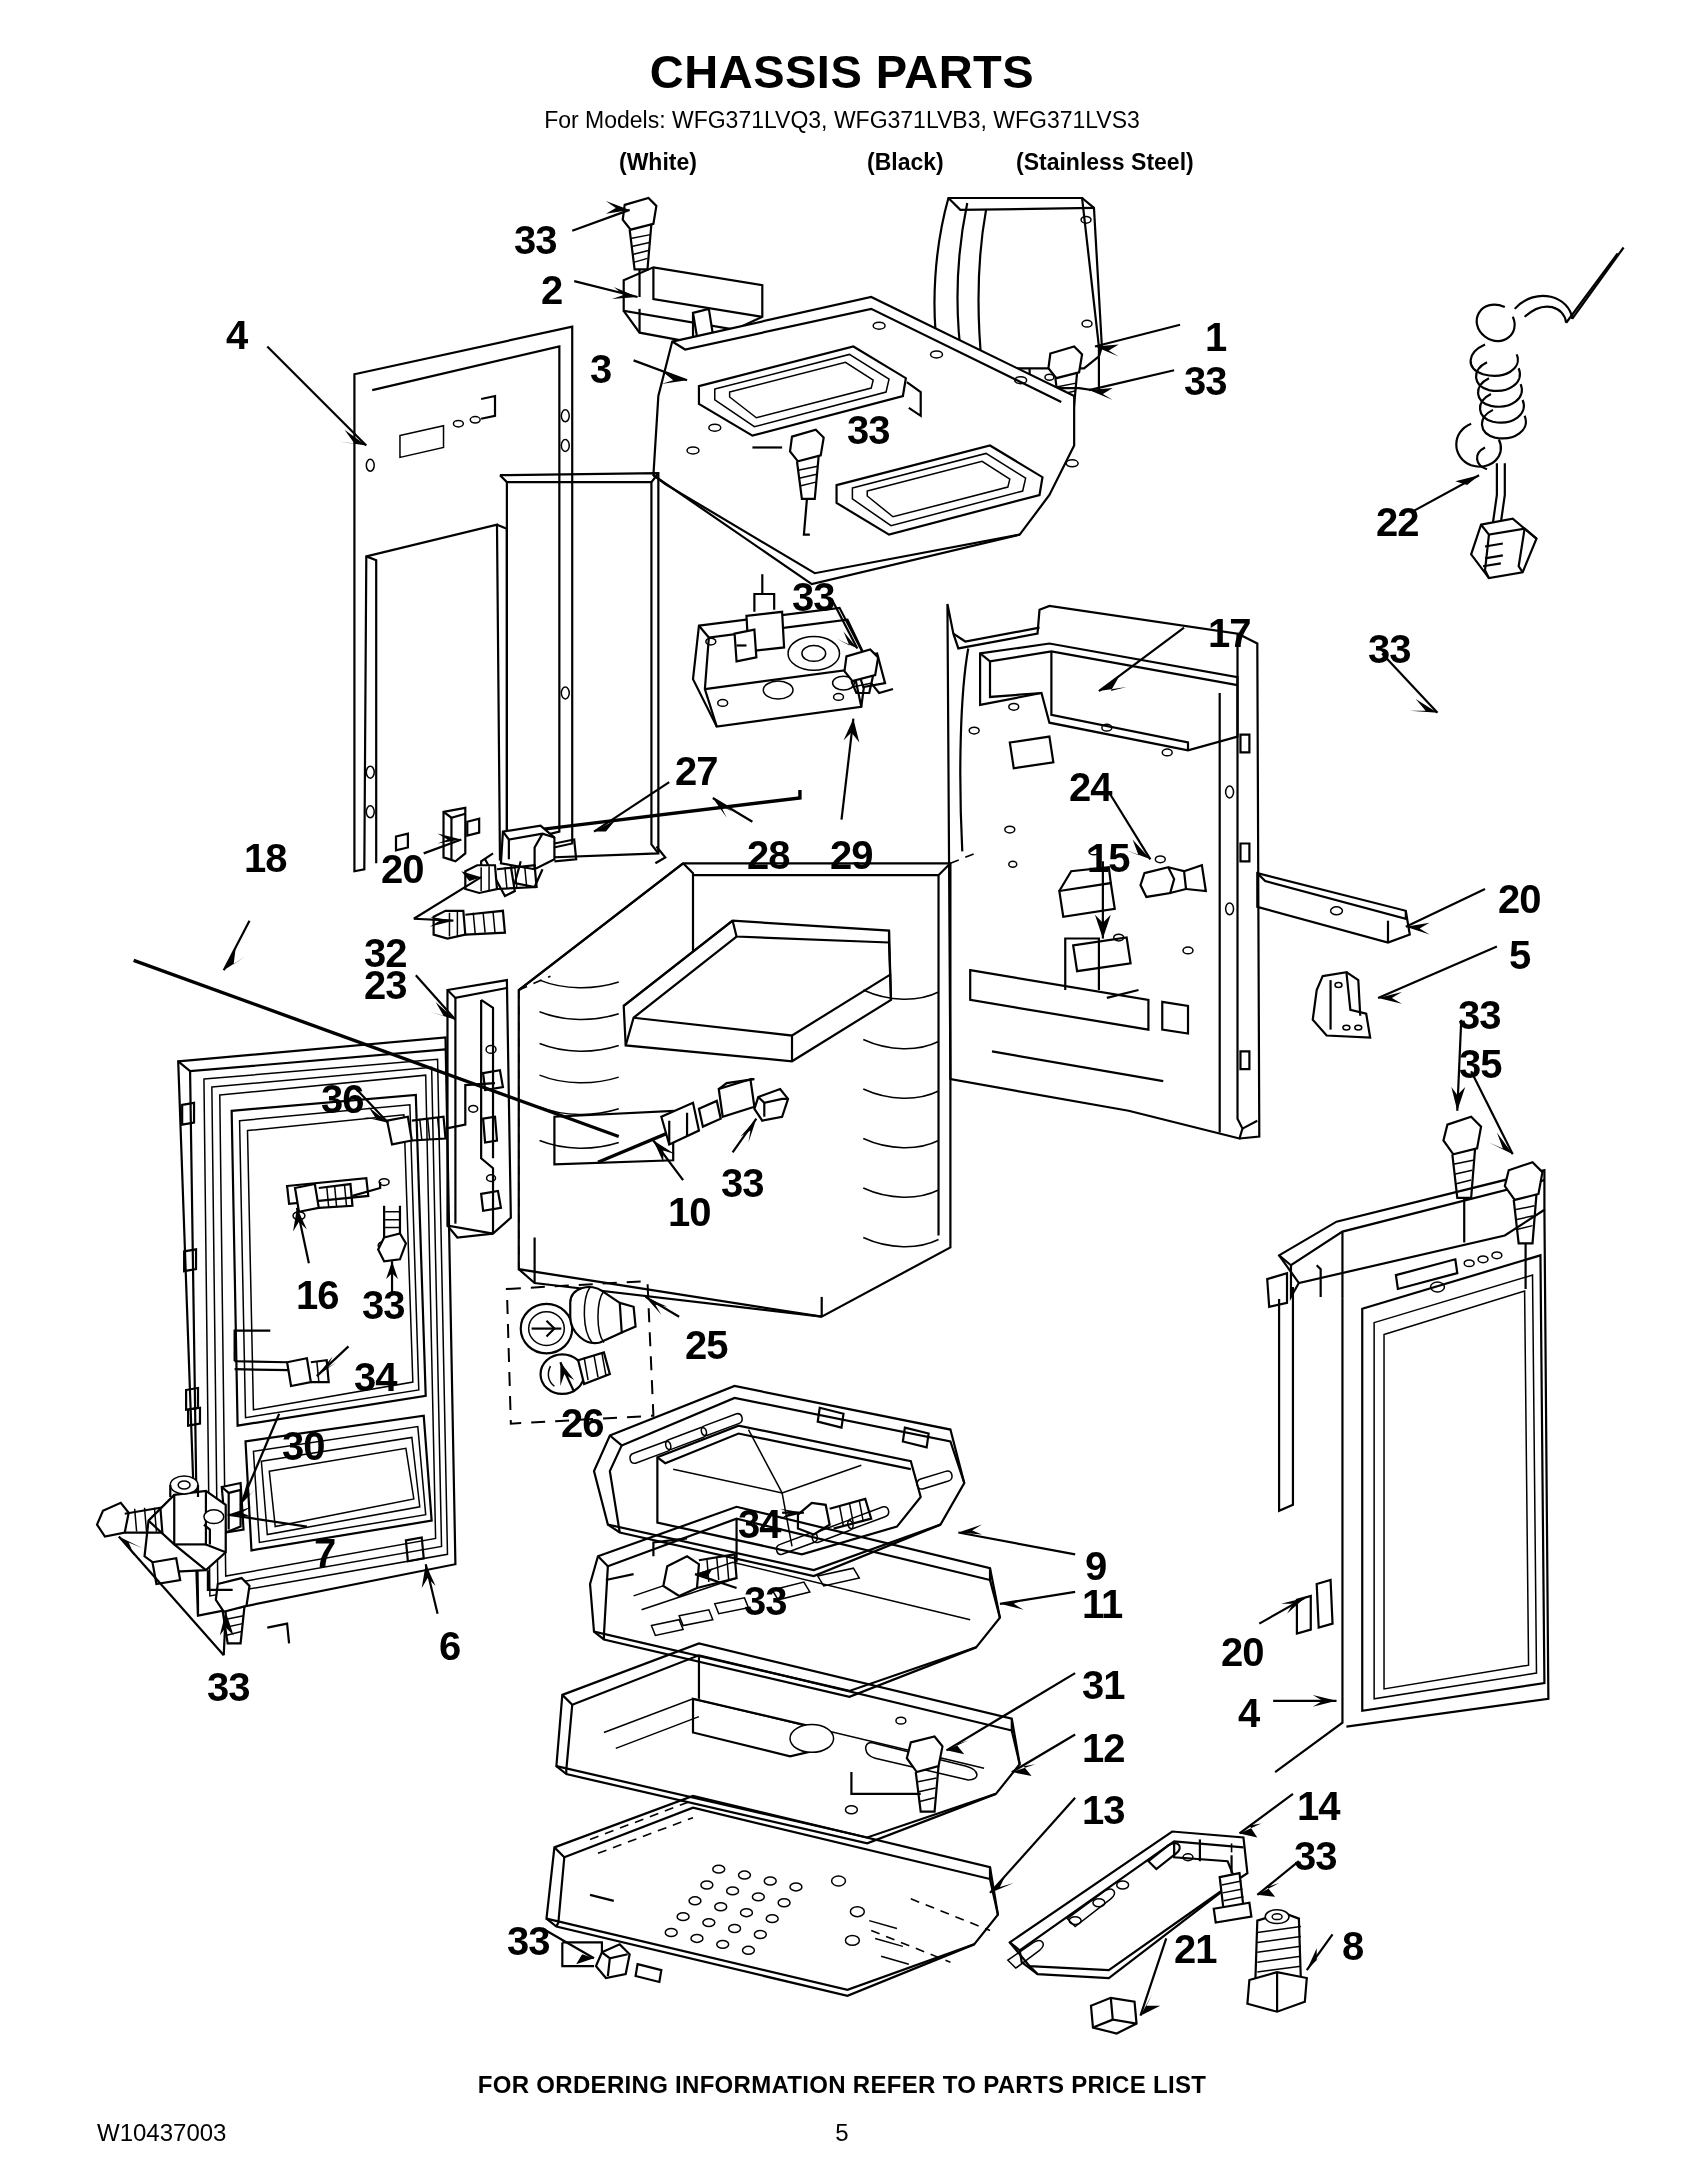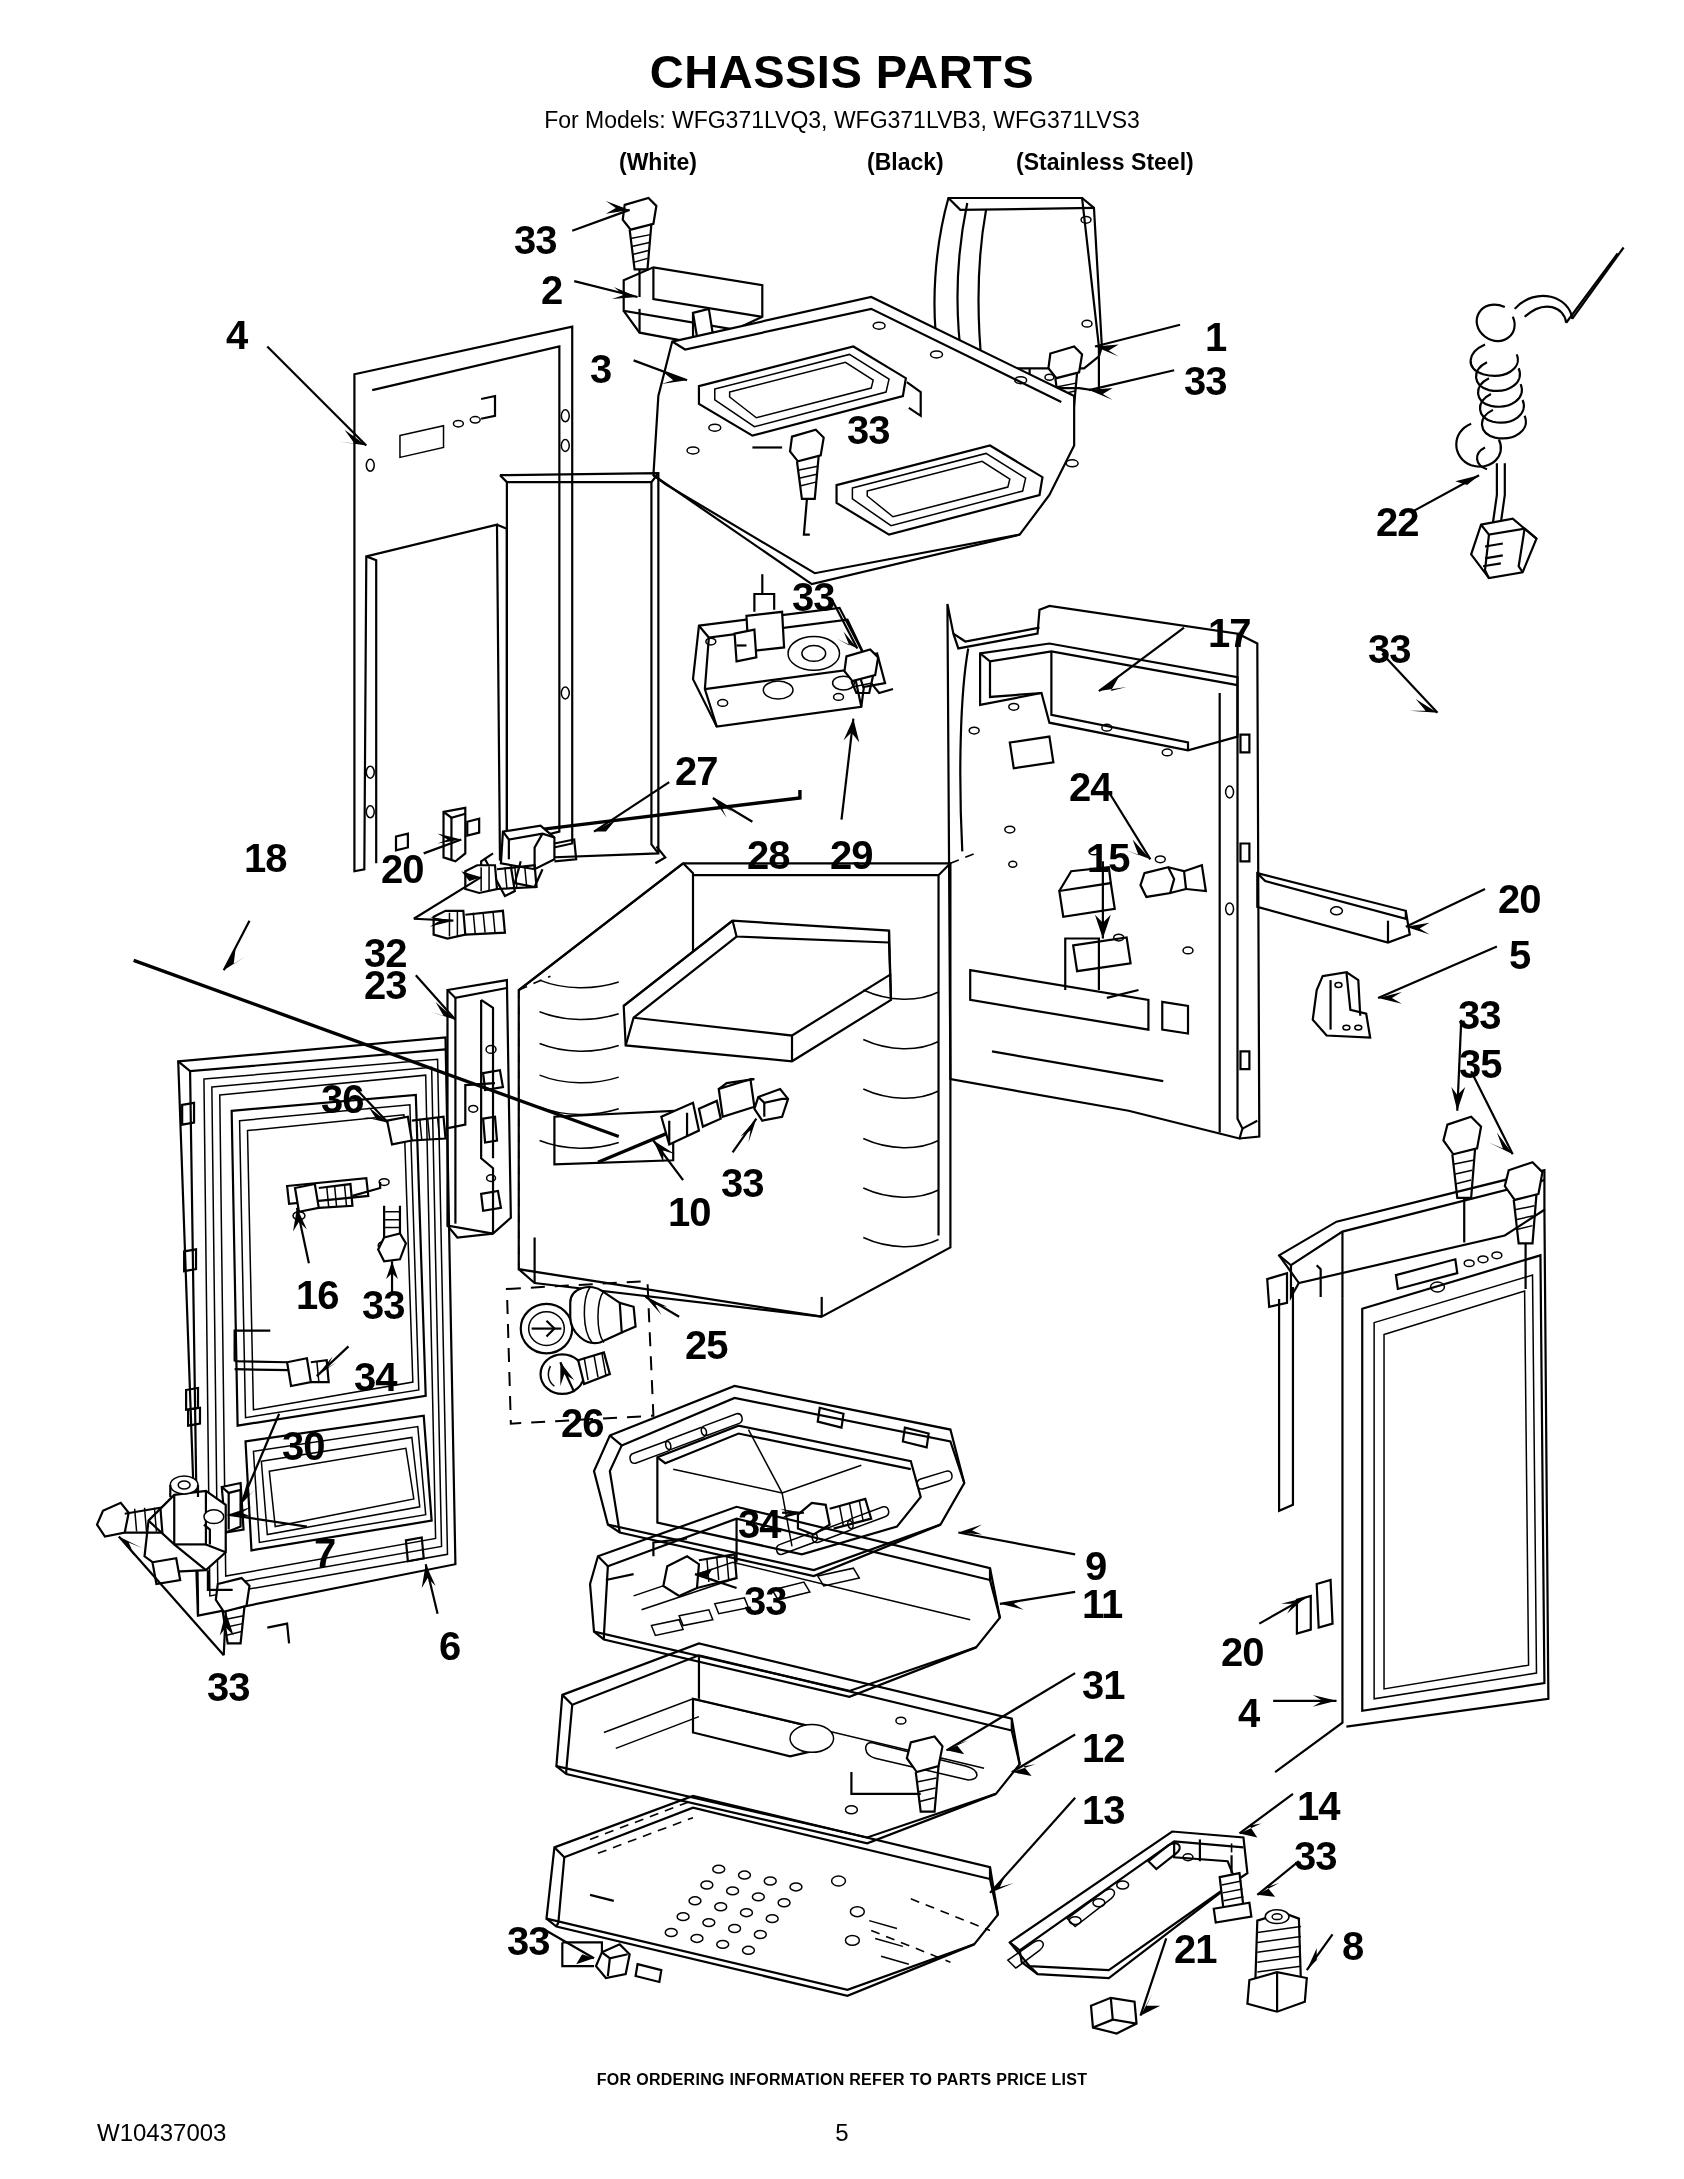--- a/index.html
+++ b/index.html
@@ -16,21 +16,21 @@
   #title{top:44px;font-size:47px;font-weight:bold;letter-spacing:0.5px;}
   #models{top:107px;font-size:23px;font-weight:normal;}
   #finishes{top:149px;font-size:23px;font-weight:bold;}
   #finishes span{display:inline-block;}
   .fin-w{width:248px;text-align:left;padding-left:208px;}
   .fin-b{width:149px;text-align:left;}
   .fin-s{width:257px;text-align:left;}
 
   
   #order-note{position:absolute;left:0;top:2071px;width:1684px;text-align:center;
-              font-size:16px;font-weight:bold;letter-spacing:0.3px;}
+              font-size:24px;font-weight:bold;letter-spacing:0.3px;}
   #doc-id{position:absolute;left:97px;top:2119px;font-size:24px;font-family:"Liberation Sans",sans-serif;}
   #page-no{position:absolute;left:0;top:2119px;width:1684px;text-align:center;font-size:24px;}
 
   
   .callout{position:absolute;font-size:40px;font-weight:bold;line-height:1;
            font-family:"Liberation Sans", sans-serif;letter-spacing:-1px;}
 
   
   #art{position:absolute;left:0;top:0;width:1684px;height:2179px;pointer-events:none;}
   #art line,#art path,#art polyline,#art polygon,#art ellipse,#art circle,#art rect{

